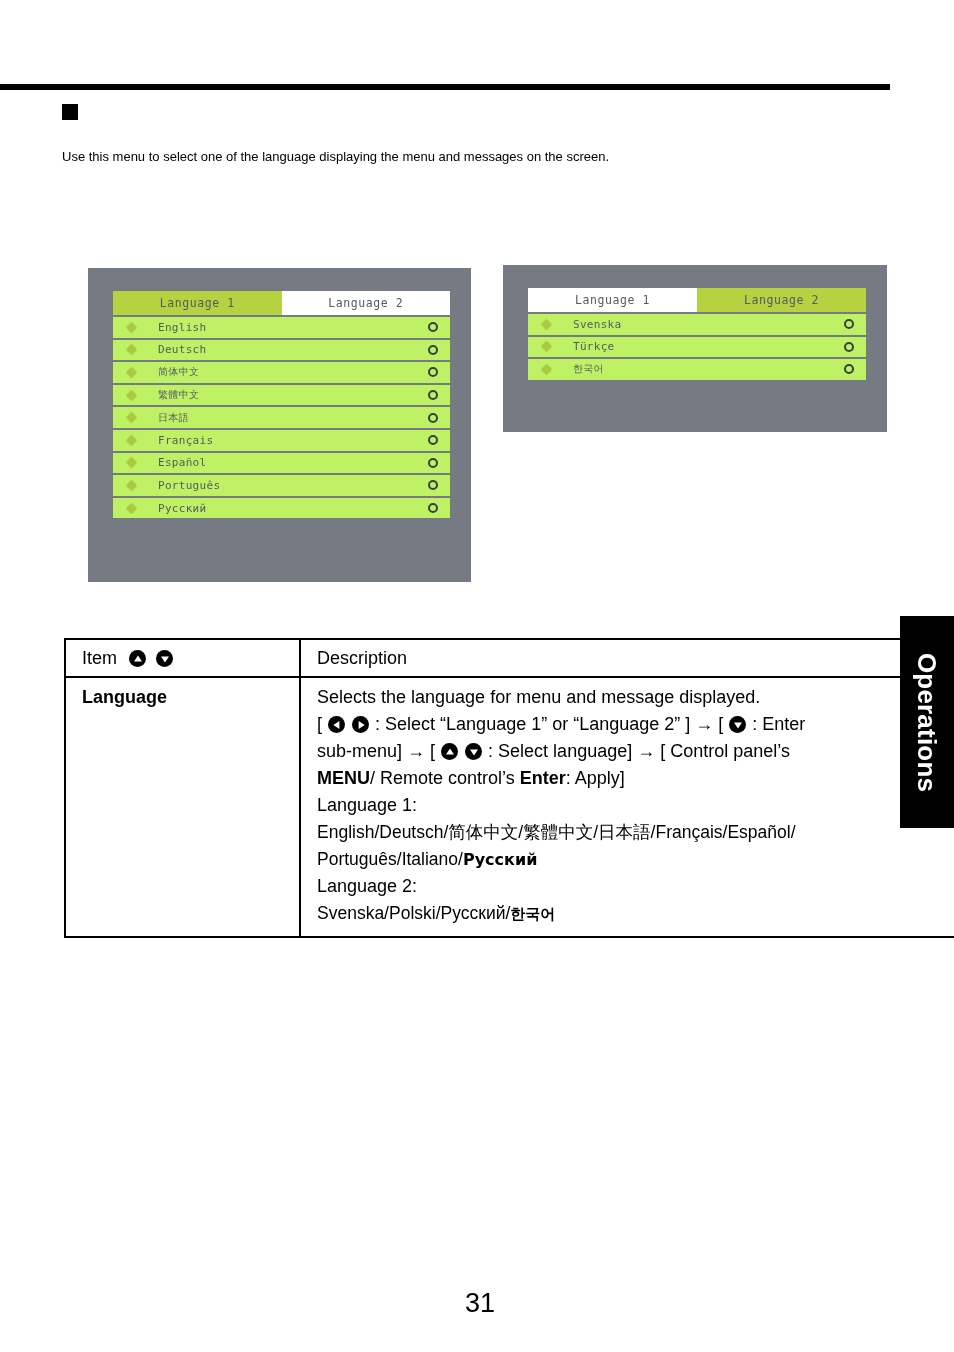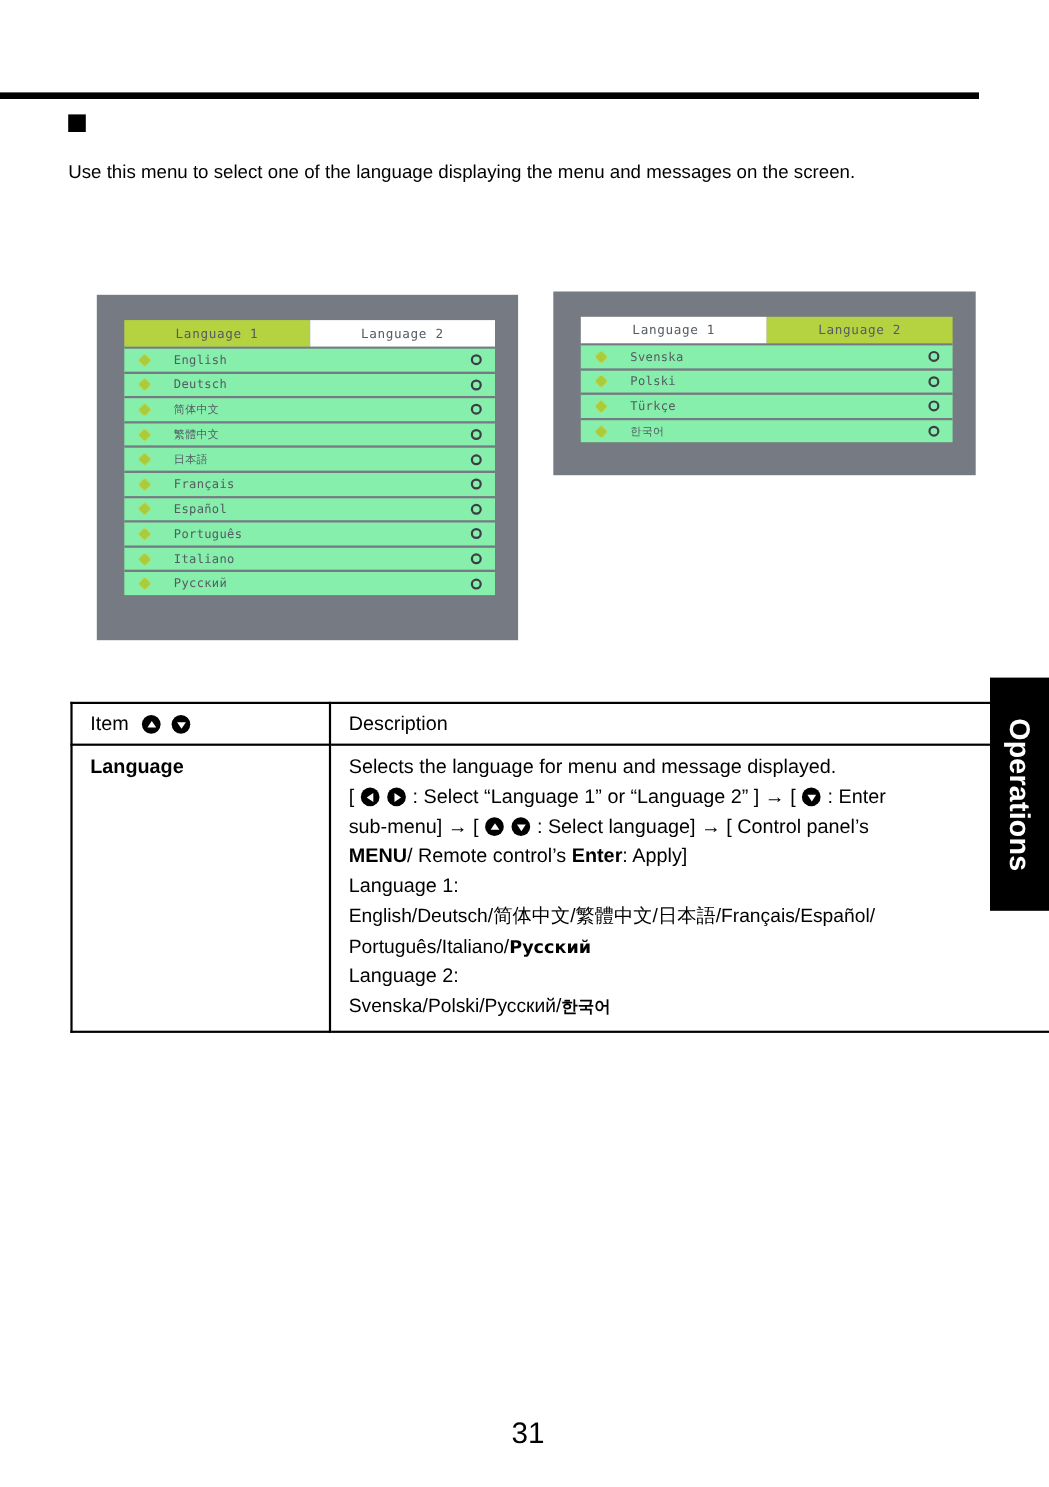--- a/index.html
+++ b/index.html
@@ -43,21 +43,21 @@
     height: 16px;
     background: #000000;
     display: inline-block;
   }
 
   .intro-text {
     position: absolute;
     left: 62px;
     top: 142px;
     width: 800px;
-    font-size: 17px;
+    font-size: 13px;
     line-height: 29px;
   }
 
   
   .osd-panel {
     position: absolute;
     background: #767b83;
     box-sizing: border-box;
   }
   .osd-panel.left {
@@ -96,21 +96,21 @@
     box-sizing: border-box;
   }
   .osd-tab.active {
     background: #b5d340;
   }
   .osd-rows {
     width: 100%;
   }
   .osd-row {
     height: 22.6px;
-    background: #86efac;
+    background: #bef264;
     border-top: 2px solid #767b83;
     display: flex;
     align-items: center;
     box-sizing: border-box;
     padding: 0 12px 0 14px;
   }
   .osd-bullet {
     width: 9px;
     height: 9px;
     background: #a8cc3c;
@@ -318,25 +318,20 @@
         <span class="osd-label">Español</span>
         <span class="osd-radio"></span>
       </div>
 
       <div class="osd-row">
         <span class="osd-bullet"></span>
         <span class="osd-label">Português</span>
         <span class="osd-radio"></span>
       </div>
 
-      <div class="osd-row">
-        <span class="osd-bullet"></span>
-        <span class="osd-label">Italiano</span>
-        <span class="osd-radio"></span>
-      </div>
 
       <div class="osd-row">
         <span class="osd-bullet"></span>
         <span class="osd-label">Русский</span>
         <span class="osd-radio"></span>
       </div>
 
     </div>
   </div>
 </div>
@@ -350,25 +345,20 @@
     </div>
 
     <div class="osd-rows">
 
       <div class="osd-row">
         <span class="osd-bullet"></span>
         <span class="osd-label">Svenska</span>
         <span class="osd-radio"></span>
       </div>
 
-      <div class="osd-row">
-        <span class="osd-bullet"></span>
-        <span class="osd-label">Polski</span>
-        <span class="osd-radio"></span>
-      </div>
 
       <div class="osd-row">
         <span class="osd-bullet"></span>
         <span class="osd-label">Türkçe</span>
         <span class="osd-radio"></span>
       </div>
 
       <div class="osd-row">
         <span class="osd-bullet"></span>
         <span class="osd-label cjk">한국어</span>

